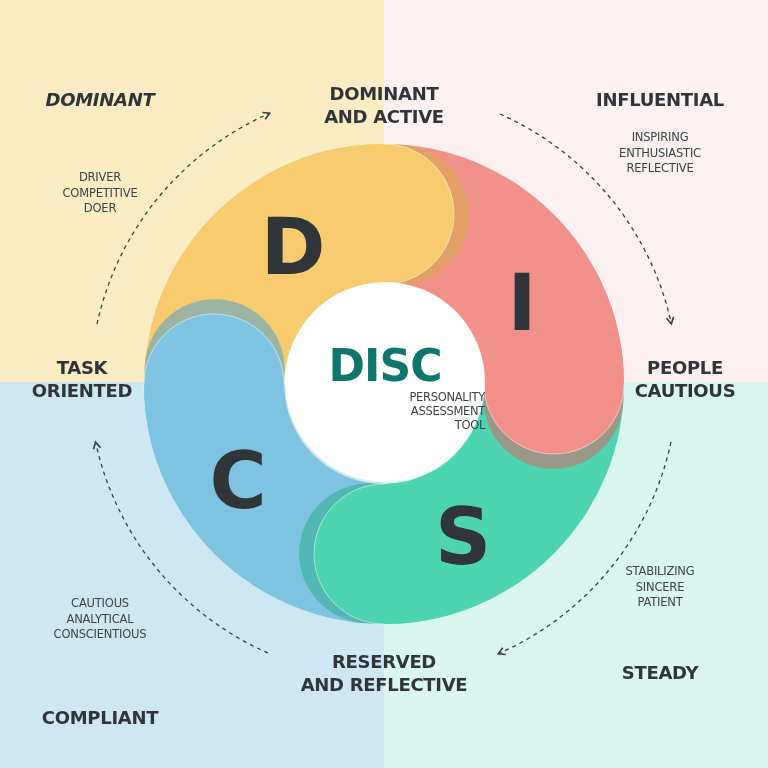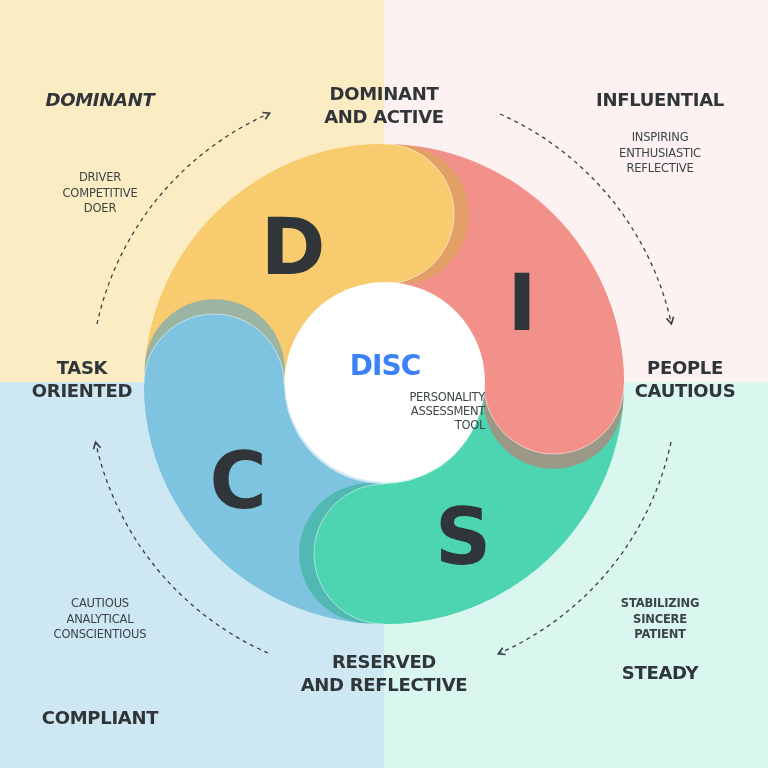--- a/index.html
+++ b/index.html
@@ -5,21 +5,21 @@
   html,body{margin:0;padding:0;}
   body{width:768px;height:768px;position:relative;overflow:hidden;font-family:"DejaVu Sans","Liberation Sans",sans-serif;color:#2f3538;}
   .quad{position:absolute;}
   #q-tl{left:0;top:0;width:384px;height:382px;}
   #q-tr{left:384px;top:0;width:384px;height:382px;}
   #q-bl{left:0;top:382px;width:384px;height:386px;}
   #q-br{left:384px;top:382px;width:384px;height:386px;}
   svg.diagram{position:absolute;left:0;top:0;width:768px;height:768px;}
   .title{position:absolute;font-weight:bold;font-size:18px;letter-spacing:-0.3px;text-align:center;line-height:23px;white-space:nowrap;color:#2f3538;}
   .traits{position:absolute;font-size:11.5px;line-height:15.5px;text-align:center;color:#3d4448;white-space:pre-line;letter-spacing:-0.2px;}
-  .center-title{position:absolute;left:285px;top:346px;width:200px;text-align:center;font-weight:bold;font-size:28px;letter-spacing:-1px;line-height:40px;color:#3b82f6;}
+  .center-title{position:absolute;left:285px;top:346px;width:200px;text-align:center;font-weight:bold;font-size:44px;letter-spacing:-1px;line-height:40px;color:#0f766e;}
   .center-sub{position:absolute;left:285px;top:390px;width:200px;text-align:right;font-size:11.5px;line-height:14px;color:#3d4448;white-space:pre-line;letter-spacing:-0.3px;}
   .letter{position:absolute;font-weight:bold;font-size:78px;line-height:80px;color:#2f3538;width:100px;text-align:center;}
 </style>
 </head>
 <body>
 
 <div class="quad" id="q-tl" style="background: rgb(251, 236, 196);"></div>
 <div class="quad" id="q-tr" style="background: rgb(253, 242, 241);"></div>
 <div class="quad" id="q-bl" style="background: rgb(205, 232, 243);"></div>
 <div class="quad" id="q-br" style="background: rgb(217, 246, 239);"></div>
@@ -86,16 +86,16 @@
 <div class="title" style="left:580px;top:88px;width:160px;">INFLUENTIAL</div>
 <div class="traits" style="left:590px;top:130px;width:140px;">INSPIRING
 ENTHUSIASTIC
 REFLECTIVE</div>
 
 <div class="traits" style="left:30px;top:596px;width:140px;">CAUTIOUS
 ANALYTICAL
 CONSCIENTIOUS</div>
 <div class="title" style="left:20px;top:661px;width:160px;margin-top:45px;">COMPLIANT</div>
 
-<div class="traits" style="left:590px;top:596px;width:140px;font-weight:bold;">STABILIZING
+<div class="traits" style="left:590px;top:564px;width:140px;">STABILIZING
 SINCERE
 PATIENT</div>
 <div class="title" style="left:580px;top:661px;width:160px;">STEADY</div>
 
 </body></html>

